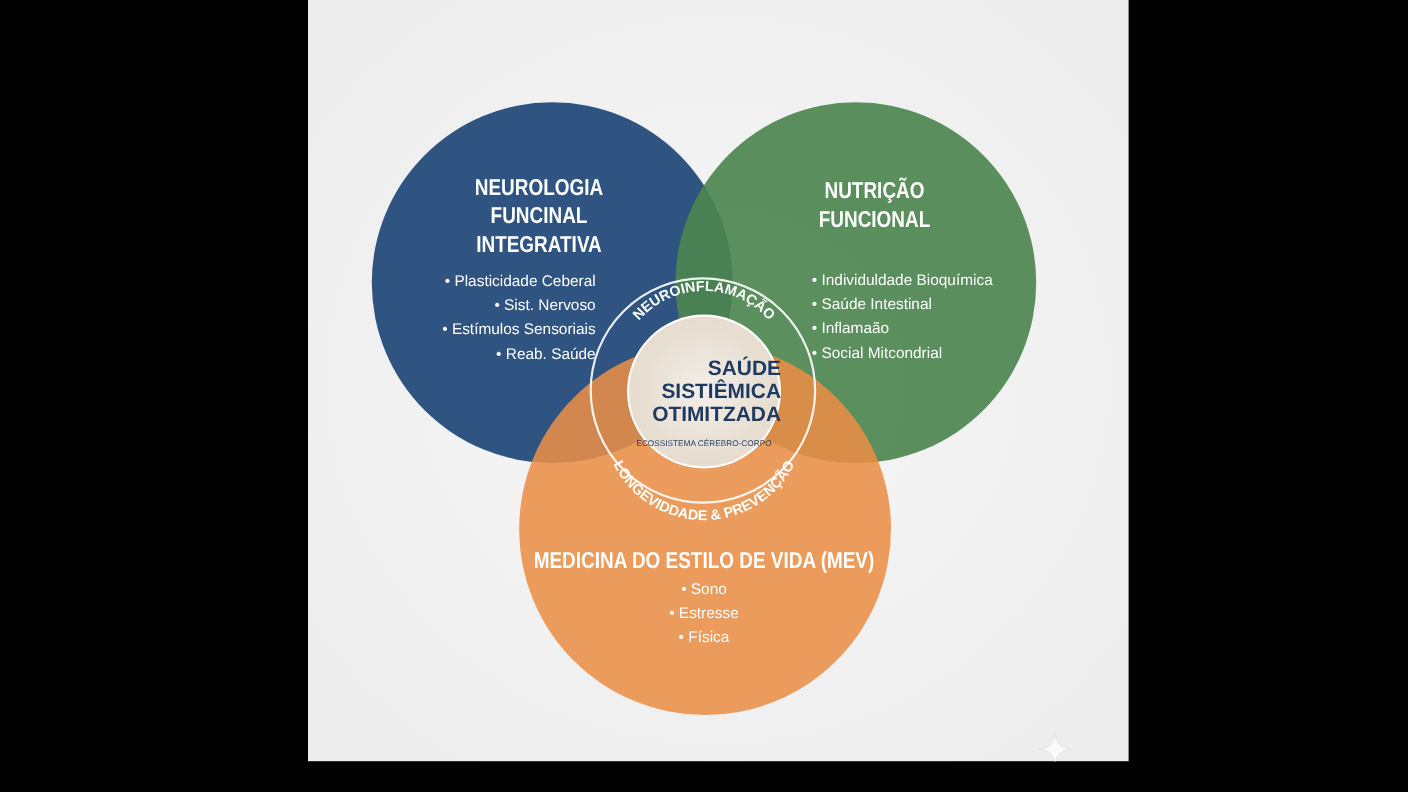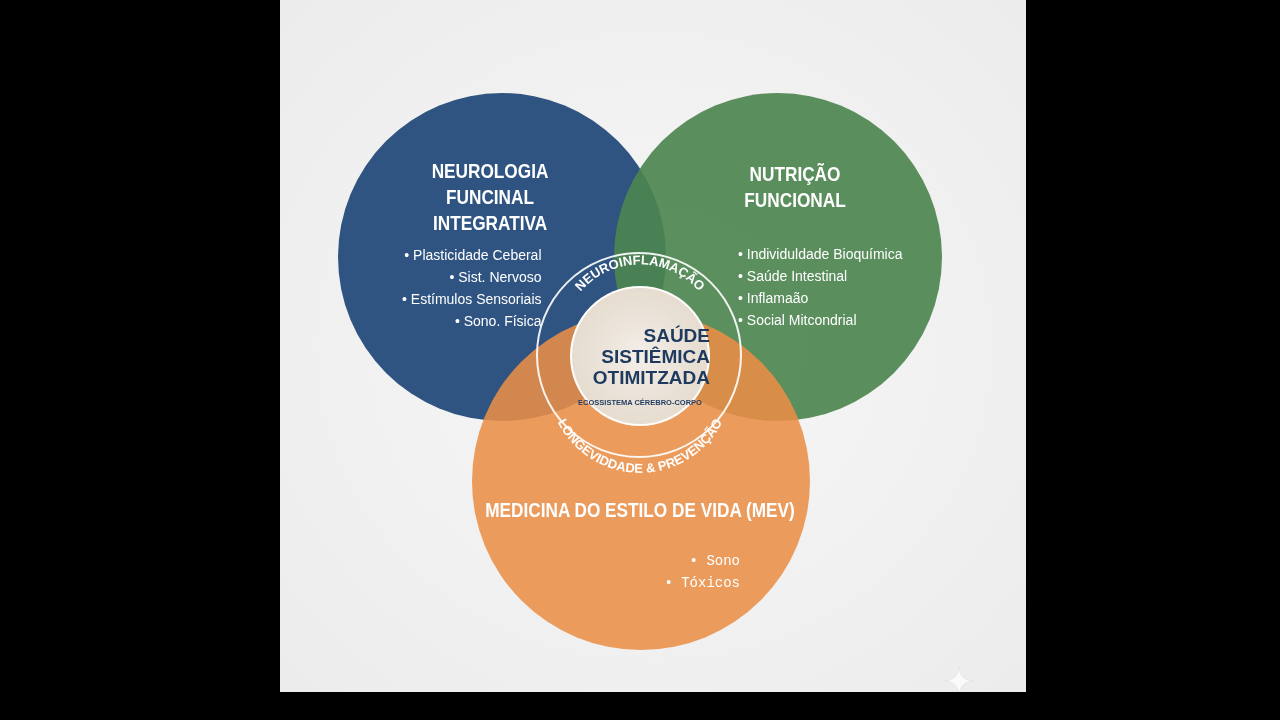--- a/index.html
+++ b/index.html
@@ -8,61 +8,62 @@
   .circle{position:absolute;border-radius:50%;}
   .c-blue{left:58px;top:93px;width:328px;height:328px;background:#2f5482;}
   .c-green{left:334px;top:93px;width:328px;height:328px;background:#4d8650;opacity:.92;}
   .c-orange{left:192px;top:312px;width:338px;height:338px;background:#e98e47;opacity:.88;}
   .title{position:absolute;color:#fff;font-family:"Liberation Sans",sans-serif;font-weight:bold;text-align:center;line-height:26px;font-size:21px;transform:scaleX(.82);transform-origin:center;white-space:nowrap;}
   .list{position:absolute;color:#fff;font-size:14px;line-height:22px;list-style:none;margin:0;padding:0;}
   .list li::before{content:"• ";}
   .center-ring{position:absolute;left:256px;top:252px;width:206px;height:206px;border-radius:50%;border:2px solid rgba(255,255,255,.9);box-sizing:border-box;}
   .center-core{position:absolute;left:290px;top:286px;width:140px;height:140px;border-radius:50%;background:radial-gradient(circle,#f3eee8 0%,#e6dccf 70%,#d9c8b3 100%);border:2px solid rgba(255,255,255,.95);box-sizing:border-box;}
   .core-text{position:absolute;left:290px;top:325px;width:140px;text-align:right;color:#1f3a5f;font-weight:bold;font-size:19px;line-height:21px;}
-  .core-sub{position:absolute;left:290px;top:398px;width:140px;text-align:center;color:#1f3a5f;font-size:7.5px;font-weight:bold;}
+  .core-sub{position:absolute;left:290px;top:398px;width:140px;text-align:center;color:#1f3a5f;font-size:7.5px;font-weight:normal;}
   svg.arcs{position:absolute;left:0;top:0;}
   .sparkle{position:absolute;left:662px;top:664px;width:34px;height:34px;}
 </style>
 </head>
 <body>
 
 <div class="canvas">
   <div class="circle c-blue"></div>
   <div class="circle c-green"></div>
   <div class="circle c-orange"></div>
 
   <div class="title" style="left:120px;top:158px;width:180px;">
     <div>NEUROLOGIA</div>
     <div>FUNCINAL</div>
     <div>INTEGRATIVA</div>
   </div>
   <ul class="list" style="left:122px;top:244px;text-align:right;">
     <li>Plasticidade Ceberal</li>
     <li>Sist. Nervoso</li>
     <li>Estímulos Sensoriais</li>
-    <li>Sono. Física</li>
+    <li>Reab. Saúde</li>
   </ul>
 
   <div class="title" style="left:420px;top:161px;width:190px;">
     <div>NUTRIÇÃO</div>
     <div>FUNCIONAL</div>
   </div>
   <ul class="list" style="left:458px;top:243px;">
     <li>Individuldade Bioquímica</li>
     <li>Saúde Intestinal</li>
     <li>Inflamaão</li>
     <li>Social Mitcondrial</li>
   </ul>
 
   <div class="title" style="left:160px;top:497px;width:400px;">
     <div>MEDICINA DO ESTILO DE VIDA (MEV)</div>
   </div>
-  <ul class="list" style="left:260px;top:550px;width:200px;text-align:right;font-family:Liberation Mono, monospace;">
+  <ul class="list" style="left:260px;top:524px;width:200px;text-align:center;">
     <li>Sono</li>
-    <li>Tóxicos</li>
+    <li>Estresse</li>
+    <li>Física</li>
   </ul>
 
   <div class="center-ring"></div>
   <svg class="arcs" width="720" height="720">
     <defs>
       <path id="arcTop" d="M 283 330 A 78 78 0 0 1 437 330"></path>
       <path id="arcBot" d="M 270 400 A 92 92 0 0 0 450 400"></path>
     </defs>
     <text font-family="Liberation Sans, sans-serif" font-weight="bold" font-size="13" fill="#fff">
       <textPath href="#arcTop" startOffset="50%" text-anchor="middle" id="tp-top">NEUROINFLAMAÇÃO</textPath>

